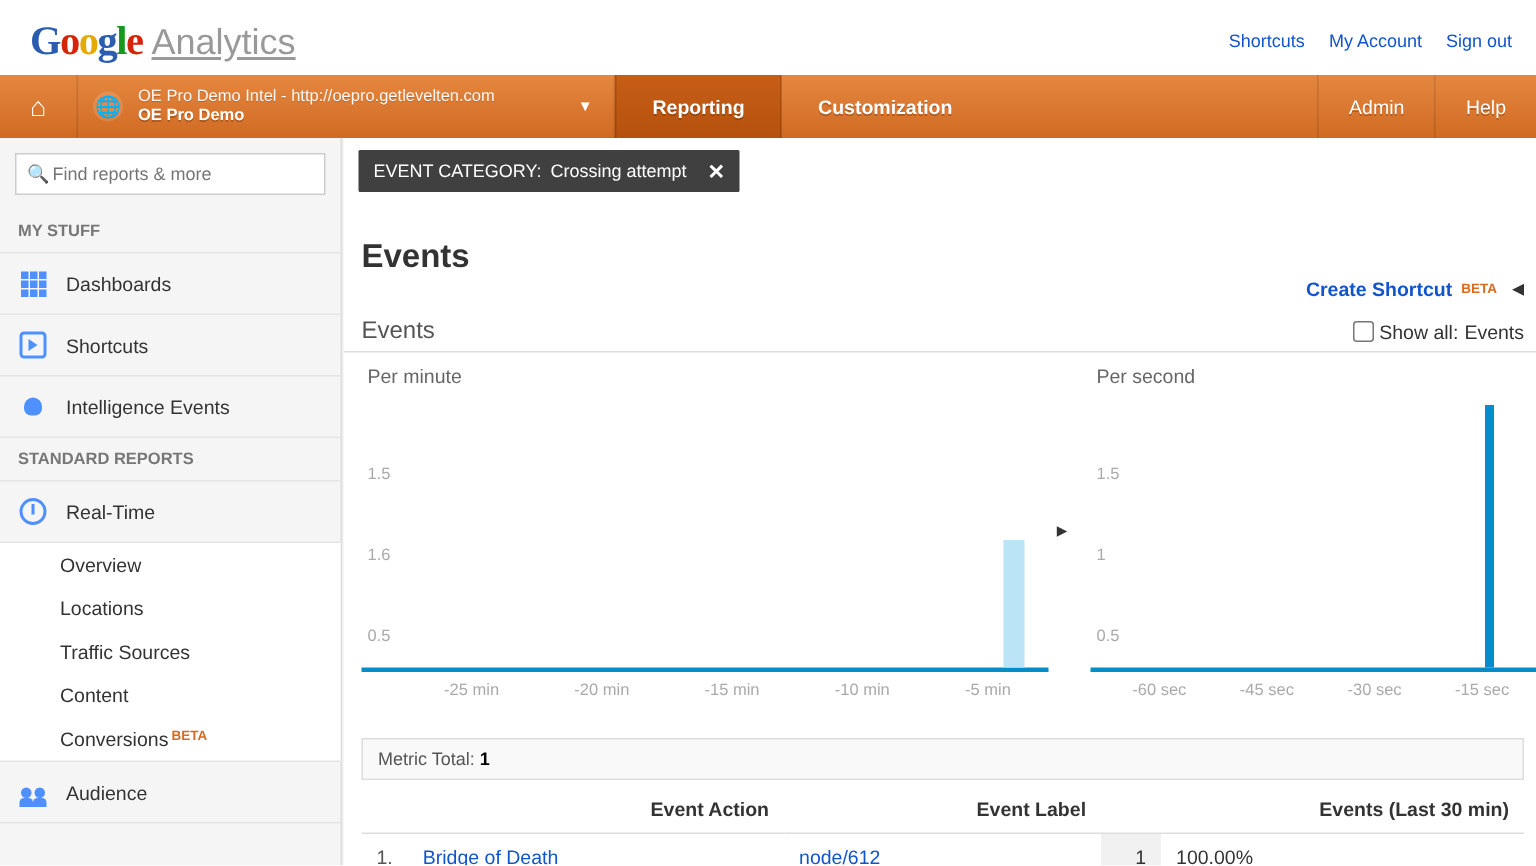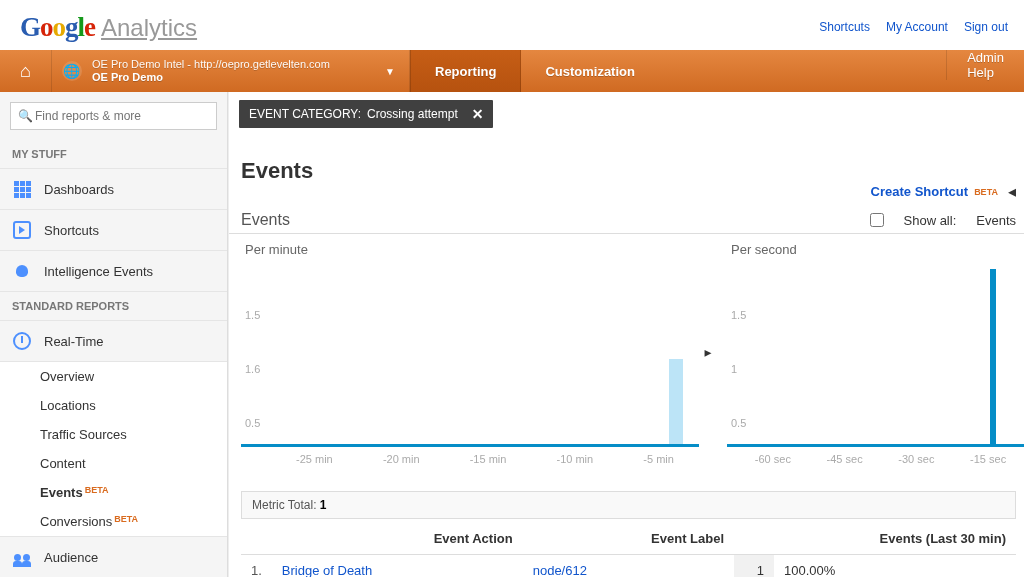--- a/index.html
+++ b/index.html
@@ -20,21 +20,21 @@
 .nav-home { width: 52px; display: flex; align-items: center; justify-content: center; border-right: 1px solid rgba(0,0,0,.12); }
 .nav-account { display: flex; align-items: center; gap: 10px; padding: 0 14px 0 10px; border-right: 1px solid rgba(0,0,0,.12); width: 358px; position: relative; }
 .nav-account .globe { width: 20px; height: 20px; border-radius: 50%; background: #fff2; display:flex;align-items:center;justify-content:center; font-size:14px;}
 .nav-account .acct-text { font-size: 11px; line-height: 13px; text-shadow: 0 1px 0 rgba(0,0,0,.2); }
 .acct-line1 { font-weight: normal; opacity:.95;}
 .acct-line2 { font-weight: bold; }
 .nav-account .caret { margin-left: auto; font-size: 10px; }
 .nav-tab { padding: 0 24px; display: flex; align-items: center; font-weight: bold; text-shadow: 0 1px 0 rgba(0,0,0,.2); cursor:pointer;}
 .nav-tab.active { background: linear-gradient(#c65e16,#b6520f); border-left:1px solid rgba(0,0,0,.15); border-right:1px solid rgba(0,0,0,.15);}
 .nav-spacer { flex: 1; }
-.nav-right { display: flex; flex-direction: column; }
+.nav-right { display: flex; }
 .nav-right .nav-tab { border-left: 1px solid rgba(0,0,0,.12); font-weight: normal; padding: 0 20px;}
 
 
 .main { display: flex; height: calc(577px - 50px - 42px); }
 .sidebar { width: 228px; background: #f5f5f5; border-right: 1px solid #ddd; }
 .search-box { margin: 10px; }
 .search-box input { width: 100%; padding: 6px 6px 6px 24px; border: 1px solid #ccc; font-size: 12px; background: #fff; }
 .search-wrap { position: relative; }
 .search-wrap .mag { position: absolute; left: 8px; top: 7px; color: #bbb; font-size: 12px; }
 .section-header { padding: 8px 12px; font-size: 11px; font-weight: bold; color: #777; border-bottom: 1px solid #e5e5e5; }
@@ -58,21 +58,21 @@
 
 .content { flex: 1; background: #fff; overflow: hidden; border-left:1px solid #eee;}
 .filter-chip { display:inline-flex; align-items:center; background:#404040; color:#fff; margin: 8px 0 0 10px; padding: 6px 10px; font-size: 12px; border-radius:1px;}
 .filter-chip .value { margin-left: 6px; }
 .filter-chip .close { margin-left: 14px; font-size: 14px; cursor:pointer; font-weight:bold;}
 .page-title-row { display:flex; align-items:center; justify-content:space-between; padding: 12px 8px 4px 12px;}
 .page-title { font-size: 22px; font-weight: bold; }
 .create-shortcut { color: #1155cc; font-weight: bold; font-size: 13px; cursor:pointer;}
 .subsection-row { display:flex; align-items:center; justify-content:space-between; padding: 6px 8px 4px 12px; border-bottom:1px solid #ddd;}
 .subsection-label { font-size: 16px; color:#555;}
-.show-all { font-size: 13px; display:flex; align-items:flex-start; gap:20px;}
+.show-all { font-size: 13px; display:flex; align-items:flex-start; gap:4px;}
 .show-all input { width:14px; height:14px; }
 .share-icon { font-size:16px; color:#333; margin-left:6px;}
 
 .charts { display:flex; padding: 4px 0 0 12px; gap: 0; }
 .chart { position:relative; }
 .chart-label { font-size:13px; color:#666; padding: 4px 0 10px 4px;}
 .chart-area { position:relative; height:180px; background:#fff;}
 .chart-left { width: 458px; }
 .chart-right { flex:1; width: 296px; margin-left:10px;}
 .divider-col { width:18px; display:flex; align-items:center; justify-content:center;}
@@ -174,21 +174,20 @@
       <span class="side-icon">
           <span class="icon-realtime"></span>
         </span>
       <span>Real-Time</span>
     </div>
     <div class="sub-items">
       <div class="sub-item">Overview</div>
       <div class="sub-item">Locations</div>
       <div class="sub-item">Traffic Sources</div>
       <div class="sub-item">Content</div>
-      <div class="sub-item active"><span>Events</span><span class="beta-tag">BETA</span></div>
       <div class="sub-item"><span>Conversions</span><span class="beta-tag">BETA</span></div>
     </div>
     <div class="side-item">
       <span class="side-icon">
           <span class="icon-audience">
             <div></div>
             <div></div>
           </span>
         </span>
       <span>Audience</span>

